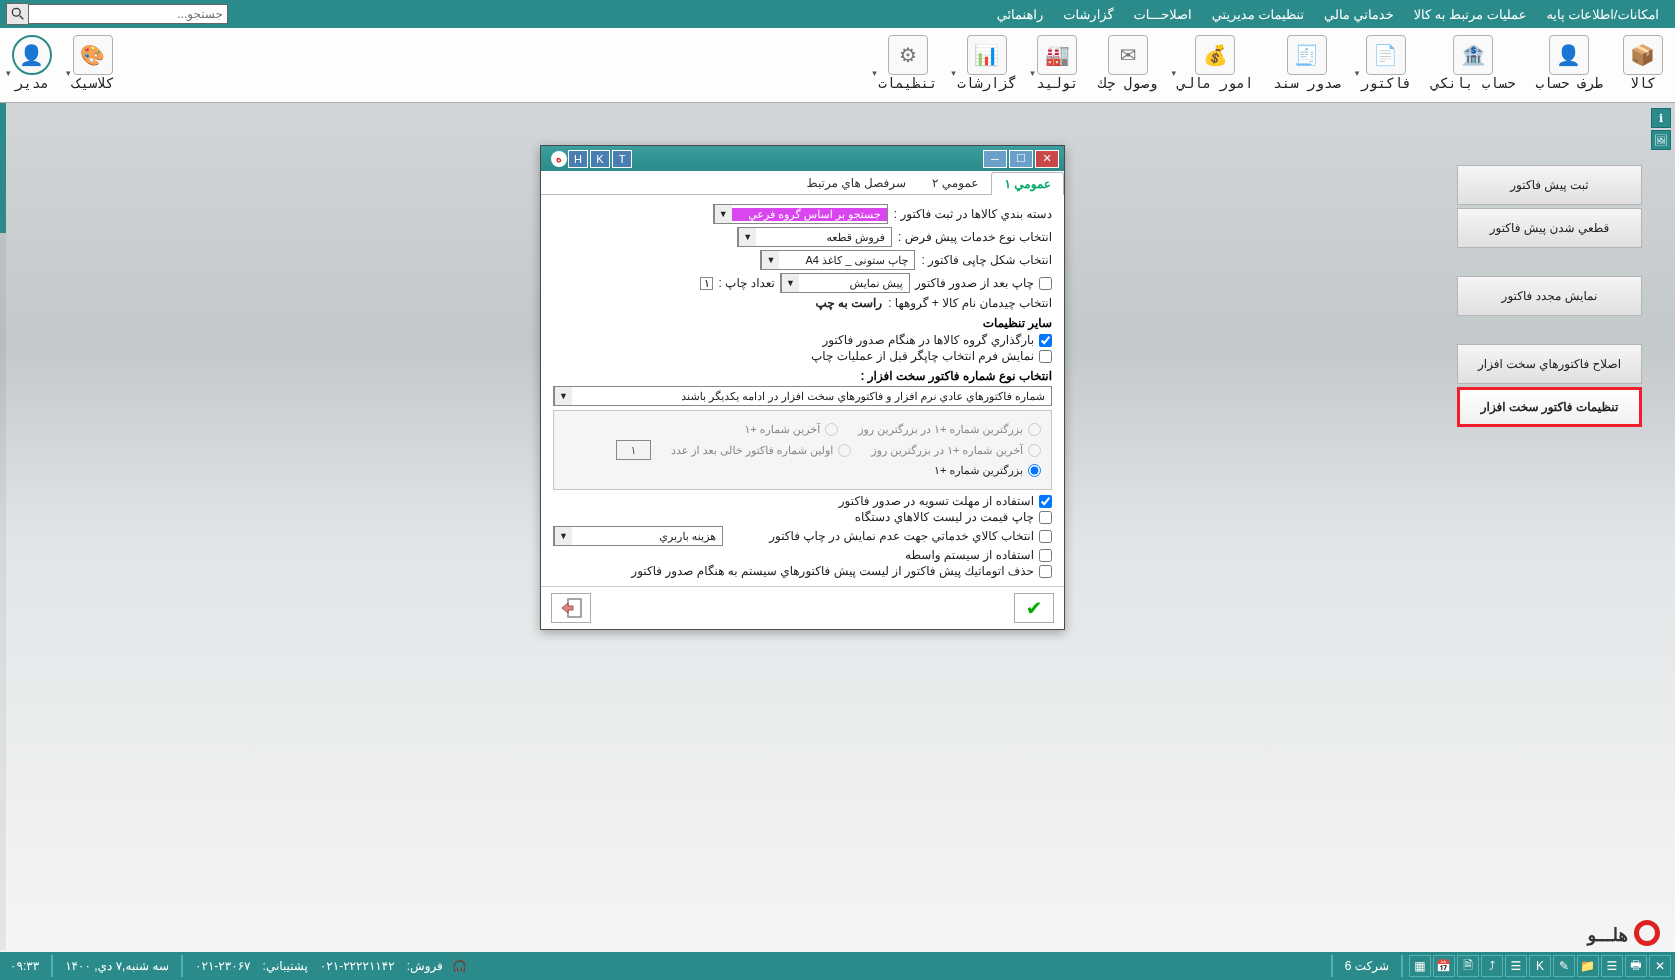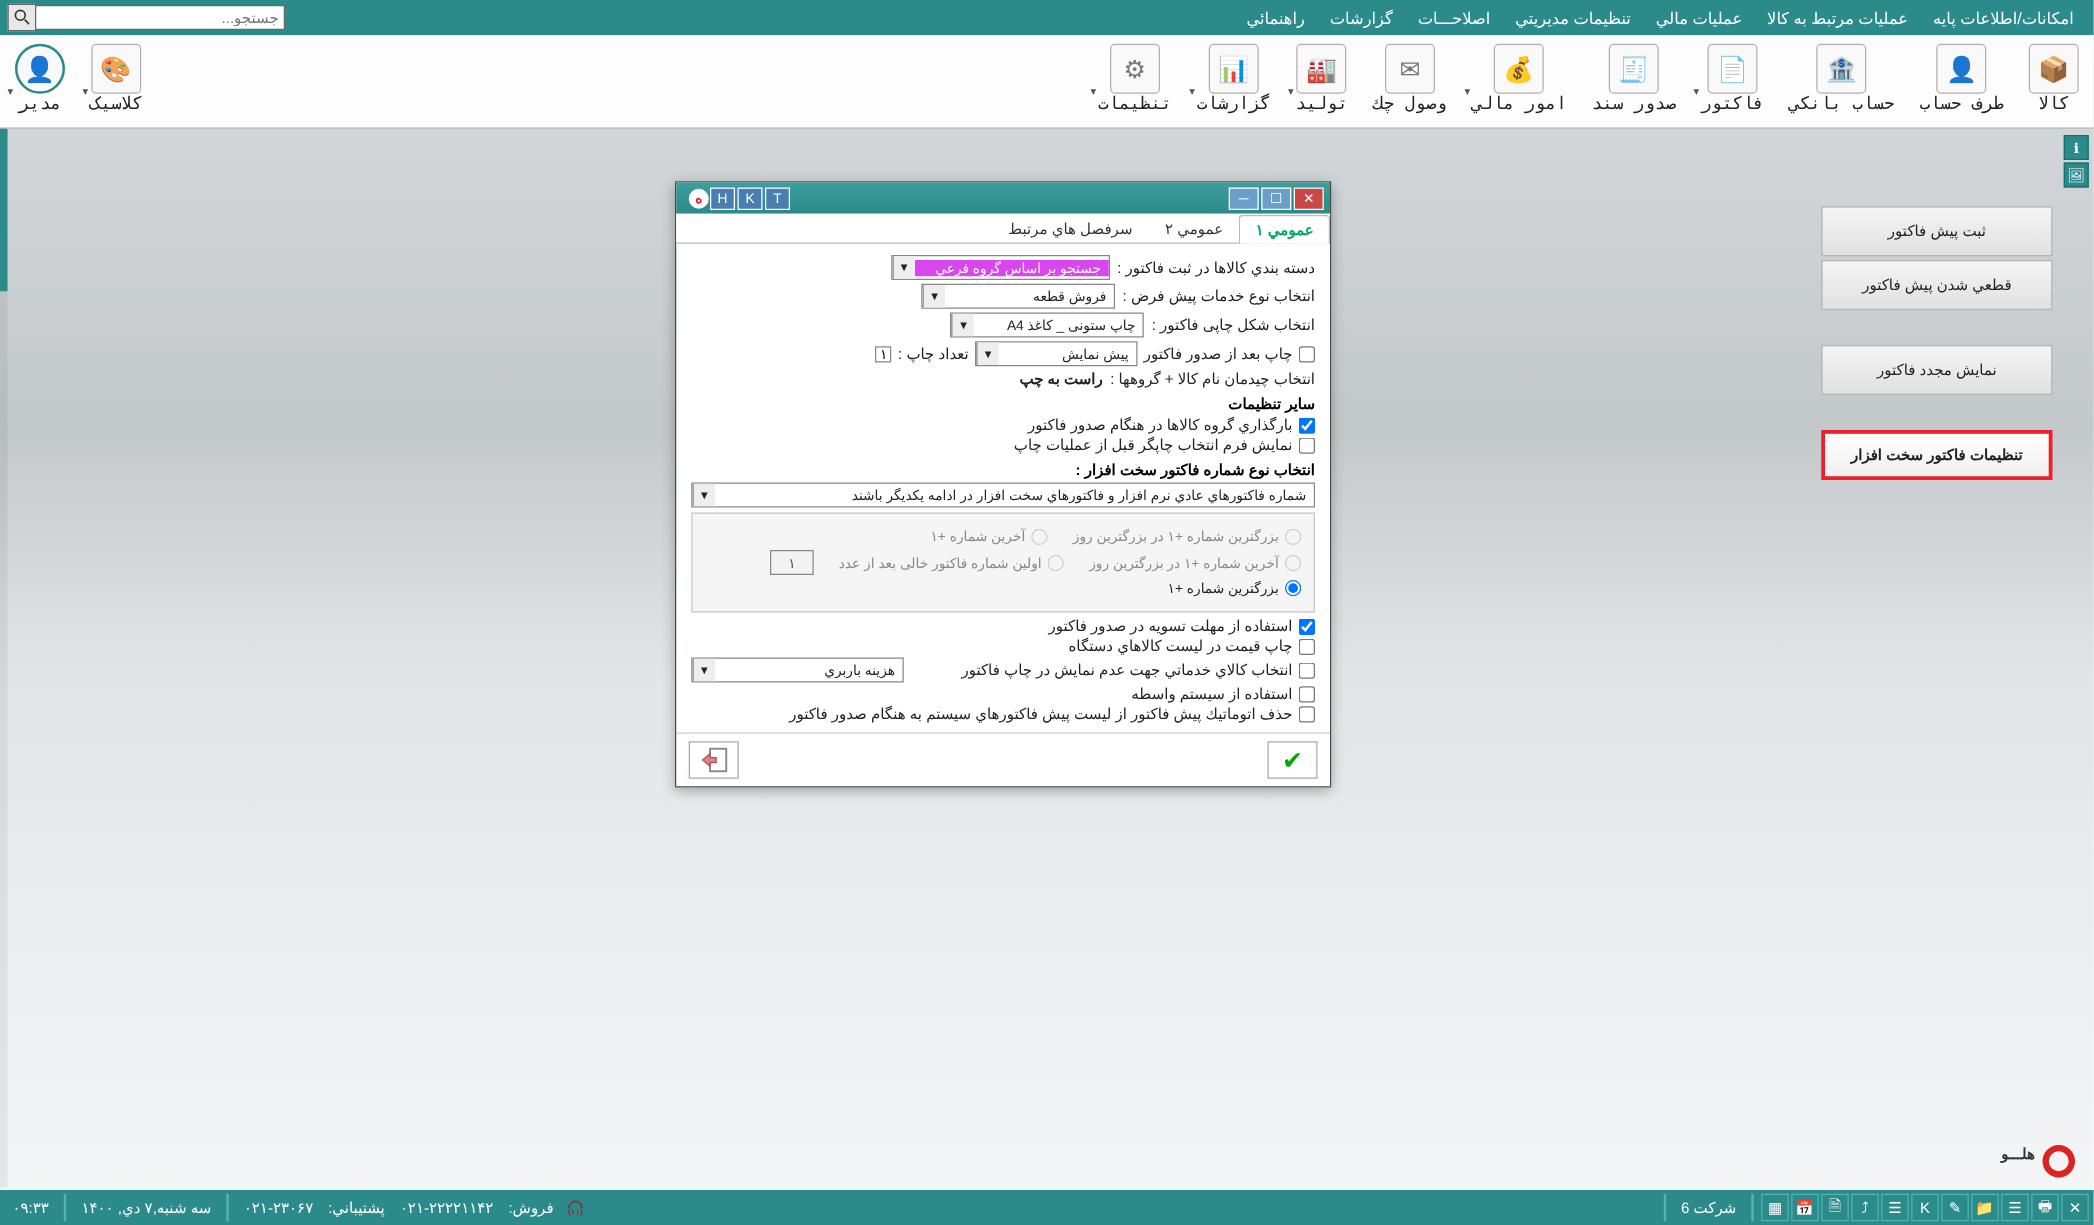--- a/index.html
+++ b/index.html
@@ -74,32 +74,32 @@
 
 
 .statusbar { position:absolute; bottom:0; left:0; right:0; height:28px; background:#2b8a8a; color:#fff; display:flex; align-items:center; font-size:12px; padding:0 4px; direction:rtl; }
 .statusbar .sb-icons { display:flex; gap:2px; direction:ltr; }
 .statusbar .sb-icon { width:22px; height:22px; border:1px solid #53b3b3; display:flex; align-items:center; justify-content:center; font-size:12px; cursor:pointer; }
 .statusbar .sb-sep { width:2px; height:22px; background:#53b3b3; margin:0 6px; }
 .statusbar .sb-text { padding:0 6px; }
 .statusbar .spacer { flex:1; }
 
 
-.brand { position:absolute; bottom:34px; left:1530px; width:130px; height:30px; color:#333; font-weight:bold; font-size:12px; display:flex; align-items:flex-start; gap:6px; direction:rtl; }
+.brand { position:absolute; bottom:34px; left:1530px; width:130px; height:30px; color:#333; font-weight:bold; font-size:18px; display:flex; align-items:flex-end; gap:6px; direction:rtl; }
 .brand .b-circ { width:26px; height:26px; border:5px solid #d22; border-radius:50%; }
 
 svg { display:block; }
 </style>
 </head>
 <body>
 
 <div class="menubar">
   <div class="menu-item">امکانات/اطلاعات پایه</div>
   <div class="menu-item">عملیات مرتبط به کالا</div>
-  <div class="menu-item">عملیات مالي</div>
+  <div class="menu-item">خدماتي مالي</div>
   <div class="menu-item">تنظیمات مدیریتي</div>
   <div class="menu-item">اصلاحـــات</div>
   <div class="menu-item">گزارشات</div>
   <div class="menu-item">راهنمائي</div>
   <div class="search-wrap">
     <input class="search" placeholder="جستجو..." style="">
     <div class="search-btn">
       <svg width="14" height="14" viewBox="0 0 16 16">
           <circle cx="6" cy="6" r="4.5" fill="none" stroke="#333" stroke-width="1.5"></circle>
           <line x1="10" y1="10" x2="14" y2="14" stroke="#333" stroke-width="1.5"></line>
@@ -171,20 +171,21 @@
 
 <div class="side-panel">
   <div class="grp">
     <div class="side-btn">ثبت پیش فاکتور</div>
     <div class="side-btn">قطعي شدن پیش فاکتور</div>
   </div>
   <div class="grp">
     <div class="side-btn">نمایش مجدد فاکتور</div>
   </div>
   <div class="grp">
+    <div class="side-btn">اصلاح فاکتورهاي سخت افزار</div>
     <div class="side-btn active">تنظیمات فاکتور سخت افزار</div>
   </div>
 </div>
 
 <div class="dialog">
   <div class="dlg-title">
     <div class="logo">ه</div>
     <div class="hlp">H</div>
     <div class="hlp">K</div>
     <div class="hlp">T</div>

